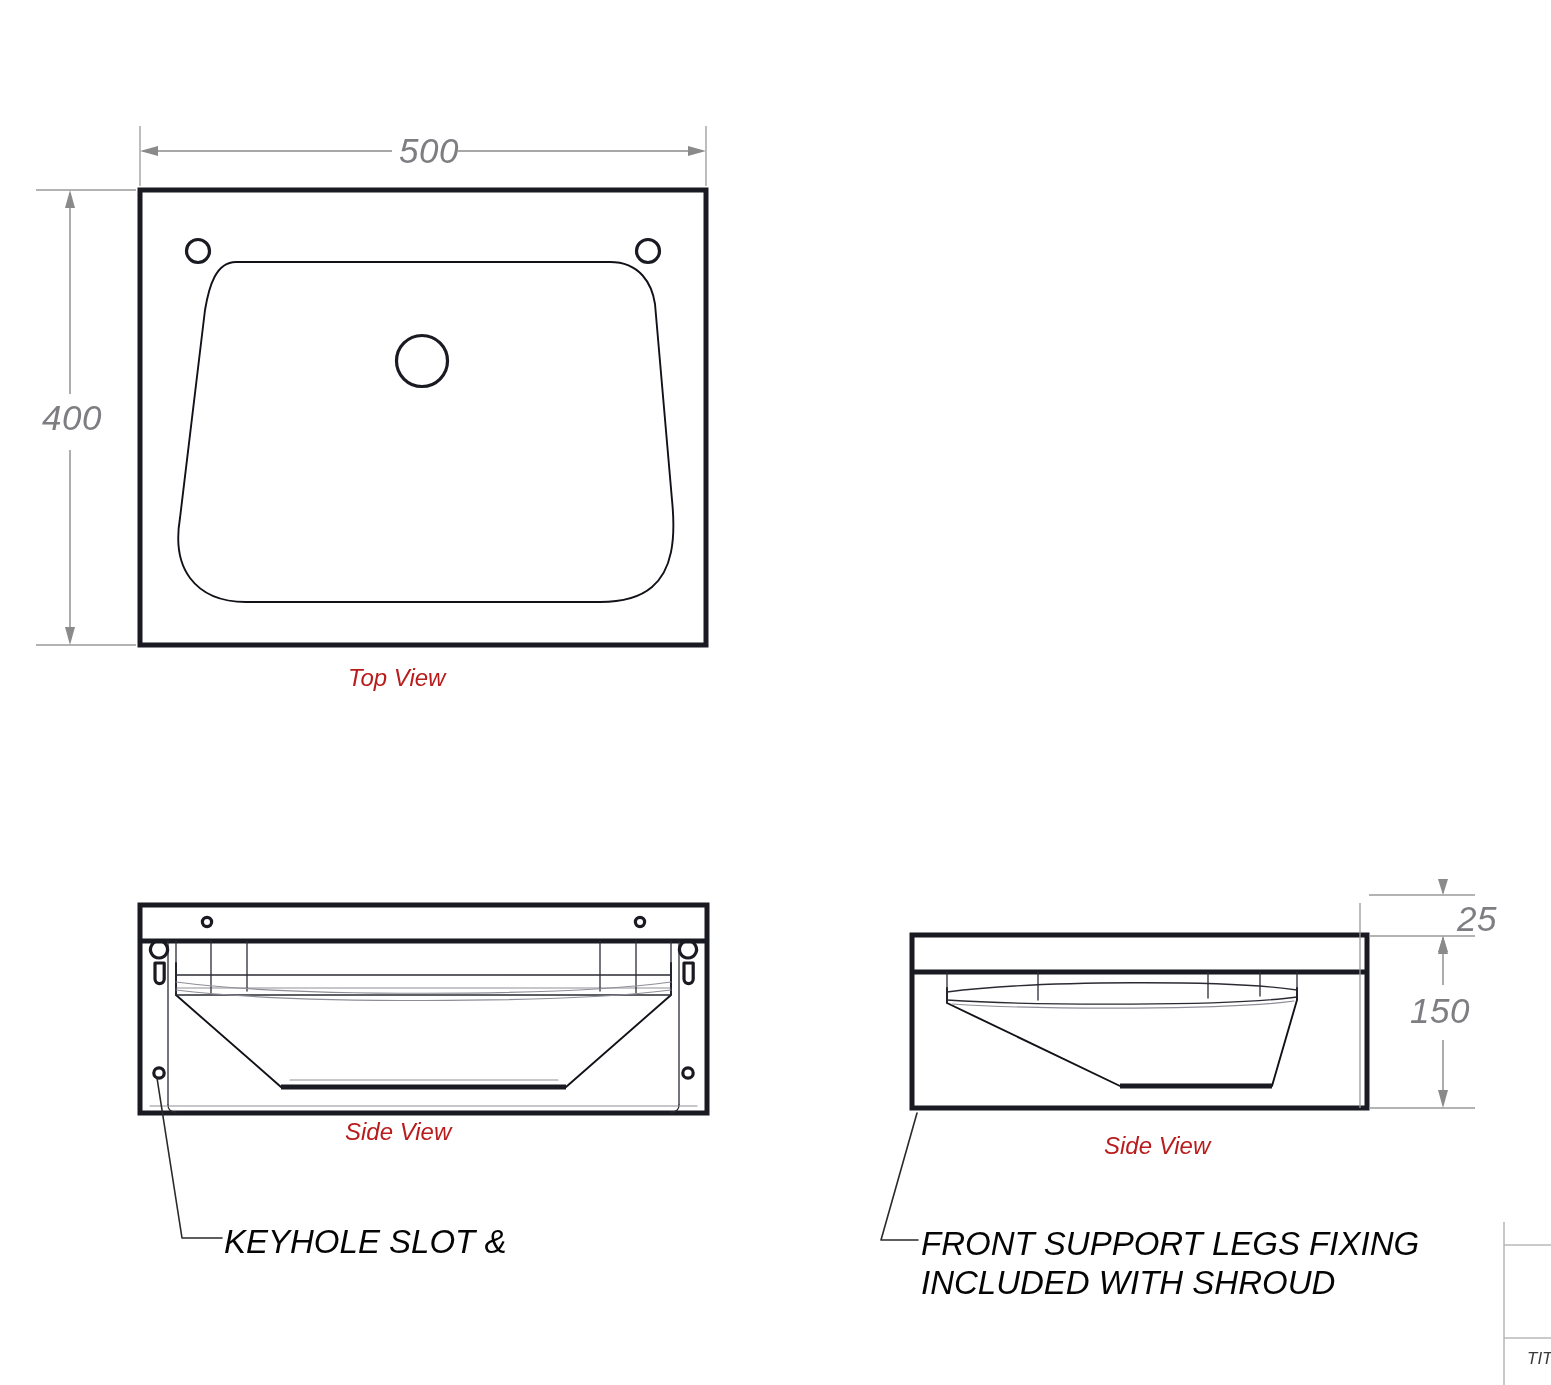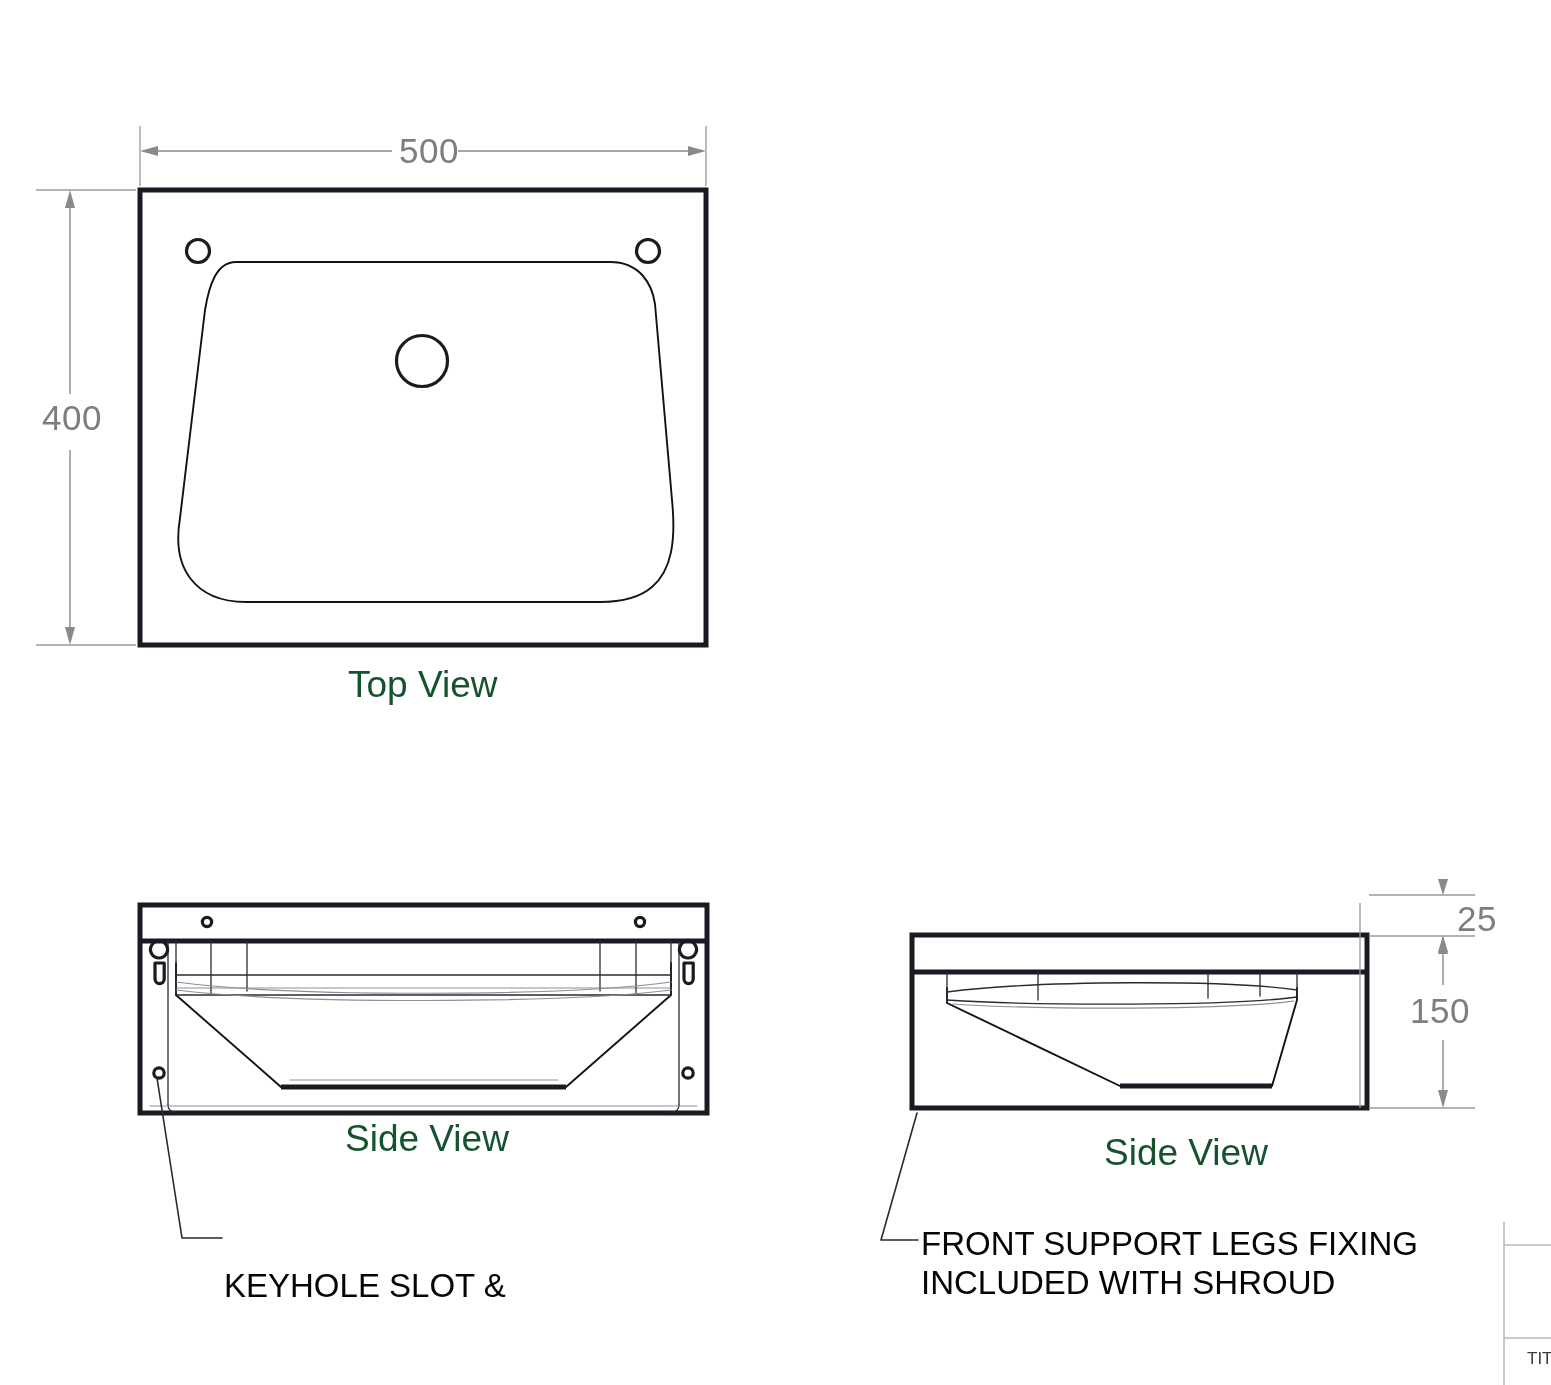--- a/index.html
+++ b/index.html
@@ -13,20 +13,21 @@
     position: relative;
     overflow: hidden;
     font-family: "Liberation Sans", sans-serif;
     color: #000000;
   }
   #drawing-root {
     position: absolute;
     left: 0; top: 0;
     width: 1551px;
     height: 1385px;
+    font-style: italic;
   }
   svg.cad {
     position: absolute;
     left: 0; top: 0;
     width: 1551px;
     height: 1385px;
     display: block;
   }
   
   .obj-heavy { fill: none; stroke: #1a1a22; stroke-width: 5; stroke-linejoin: miter; stroke-linecap: butt; }
@@ -45,23 +46,23 @@
     position: absolute;
     color: #7e7e82;
     font-family: "Liberation Sans", sans-serif;
     font-size: 35px;
     line-height: 1;
     white-space: nowrap;
     letter-spacing: 0.5px;
   }
   .view-label {
     position: absolute;
-    color: #14532d;
-    font-family: "Liberation Sans", sans-serif;
-    font-size: 37px;
+    color: #b91c1c;
+    font-family: "Liberation Sans", sans-serif;
+    font-size: 24px;
     line-height: 1;
     white-space: nowrap;
   }
   .note-text {
     position: absolute;
     color: #050505;
     font-family: "Liberation Sans", sans-serif;
     font-size: 33px;
     line-height: 1.18;
     white-space: nowrap;
@@ -226,21 +227,21 @@
   <div class="dim-text" style="left:1425px; top:901px;margin-left:32px;">25</div>
 
   <div class="dim-text" style="left:1410px; top:993px;">150</div>
 
   <div class="view-label" style="left:348px; top:666px;">Top View</div>
 
   <div class="view-label" style="left:345px; top:1120px;">Side View</div>
 
   <div class="view-label" style="left:1104px; top:1134px;">Side View</div>
 
-  <div class="note-text" style="left:224px; top:1223px;margin-top:44px;">
+  <div class="note-text" style="left:224px; top:1223px;">
     <div>KEYHOLE SLOT &amp;</div>
   </div>
 
   <div class="note-text" style="left:921px; top:1225px;">
     <div>FRONT SUPPORT LEGS FIXING</div>
     <div>INCLUDED WITH SHROUD</div>
   </div>
 
   <div class="tb-text" style="left:1527px; top:1350px; width:24px;">TITL</div>
 

